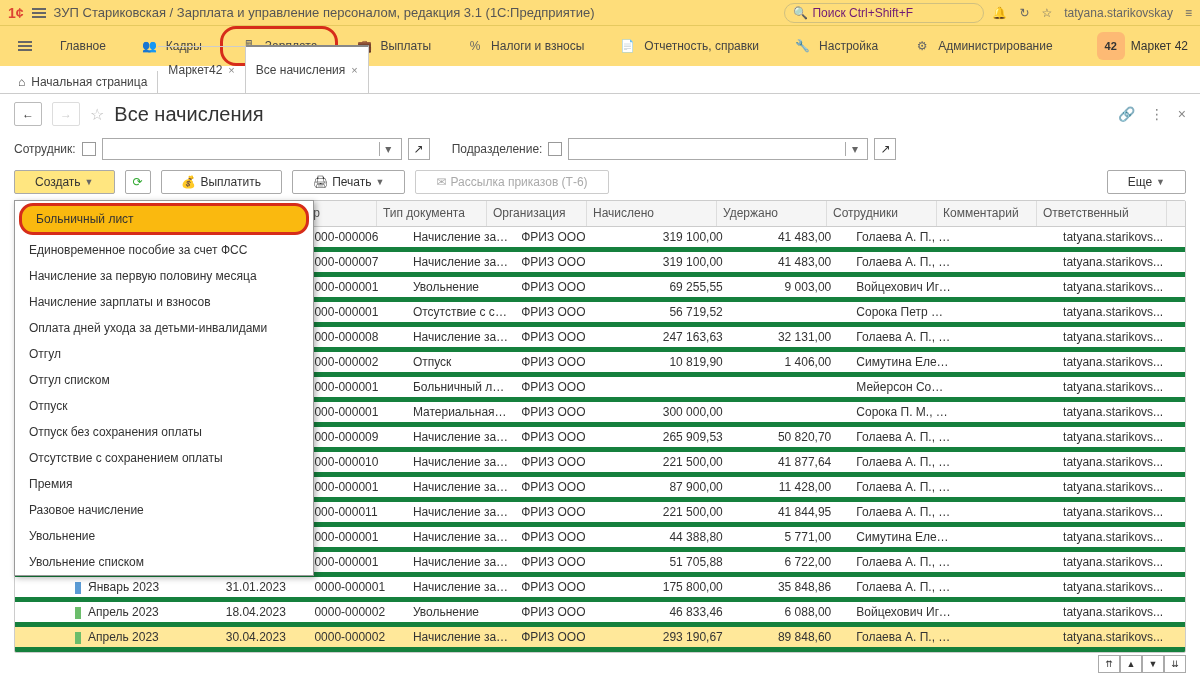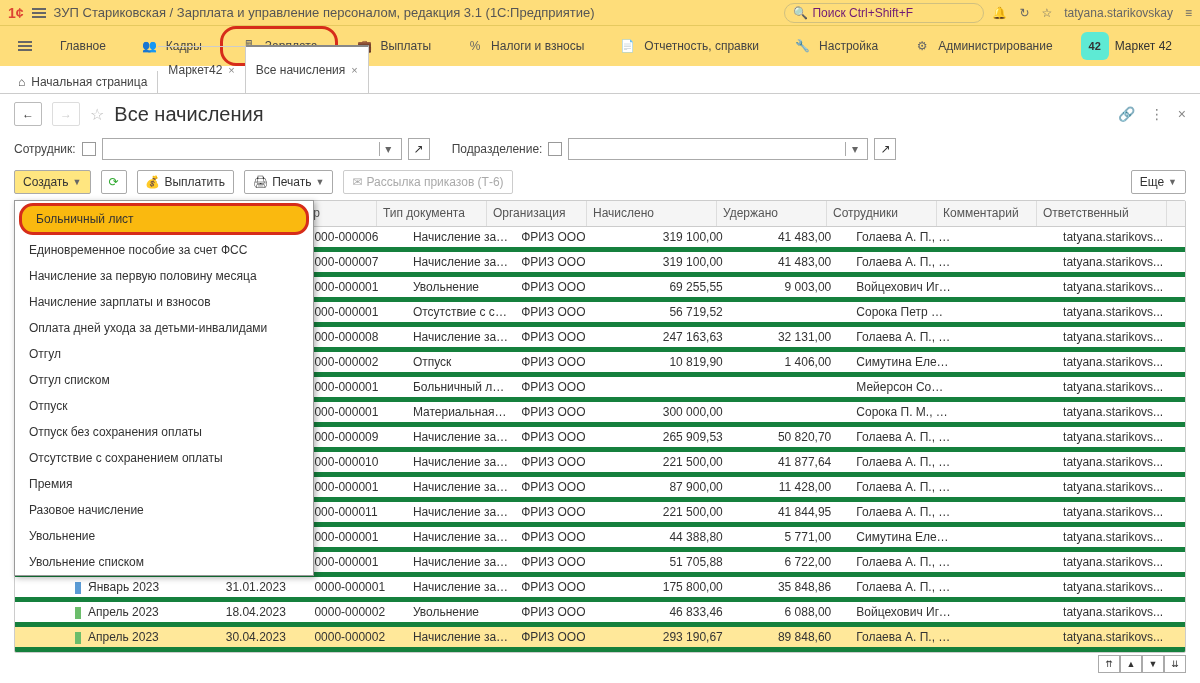--- a/index.html
+++ b/index.html
@@ -9,40 +9,40 @@
 .hamburger{display:flex;flex-direction:column;gap:2px;cursor:pointer}
 .hamburger span{width:14px;height:2px;background:#666}
 .title-text{color:#555;flex:1;font-size:13px}
 .search-box{width:200px;height:20px;border:1px solid #d0c080;border-radius:10px;padding:0 8px;background:#fedd7a;color:#888;display:flex;align-items:center;gap:4px}
 .titlebar-right{display:flex;align-items:center;gap:12px;color:#666}
 .titlebar-right span{cursor:pointer}
 .mainmenu{height:40px;background:#fedd7a;display:flex;align-items:center;padding:0 8px;gap:0}
 .mainmenu-item{display:flex;align-items:center;gap:8px;padding:0 18px;height:40px;cursor:pointer;color:#444}
 .mainmenu-item.highlighted{border:3px solid #d62c1a;border-radius:16px;background:#fedd7a}
 .mainmenu-icon{width:16px;height:16px;display:flex;align-items:center;justify-content:center;color:#666}
-.mk42{width:28px;height:28px;background:#5eead4;border-radius:6px;display:flex;align-items:center;justify-content:center;font-weight:bold;font-size:11px;color:#333;margin-left:auto;margin-right:6px}
+.mk42{width:28px;height:28px;background:#fdba74;border-radius:6px;display:flex;align-items:center;justify-content:center;font-weight:bold;font-size:11px;color:#333;margin-left:auto;margin-right:6px}
 .tabs-row{height:28px;background:#fff;border-bottom:1px solid #ccc;display:flex;align-items:flex-end;padding:0 8px;gap:0}
 .home-tab{display:flex;align-items:center;gap:6px;padding:4px 10px;color:#444;cursor:pointer;border-right:1px solid #ccc}
 .tab{display:flex;align-items:center;gap:6px;padding:16px 10px;color:#444;cursor:pointer;border-right:1px solid #ccc;border-top:1px solid #ccc}
 .tab.active{background:#fff;border-top:2px solid #888}
 .tab-close{color:#888;cursor:pointer;font-size:11px}
 .page-header{display:flex;align-items:center;padding:8px 14px;gap:10px}
 .nav-btn{width:28px;height:24px;border:1px solid #bbb;background:#fff;display:flex;align-items:center;justify-content:center;cursor:pointer;border-radius:2px}
 .nav-btn.disabled{color:#ccc;border-color:#ddd}
 .star{color:#bbb;font-size:16px}
 .page-title{font-size:20px;color:#333}
 .header-actions{margin-left:auto;display:flex;gap:14px;color:#888;font-size:14px}
 .filter-row{display:flex;align-items:center;padding:4px 14px;gap:6px}
 .filter-label{color:#444}
 .checkbox{width:14px;height:14px;border:1px solid #999;background:#fff}
 .filter-input{height:22px;border:1px solid #aaa;padding:0 4px;display:flex;align-items:center;background:#fff}
 .filter-dd{width:18px;border-left:1px solid #aaa;text-align:center;color:#666}
 .sq-btn{width:22px;height:22px;border:1px solid #aaa;display:flex;align-items:center;justify-content:center;background:#fff}
 .toolbar{display:flex;align-items:center;padding:6px 14px;gap:10px}
-.tbtn{height:24px;border:1px solid #aaa;background:#fff;padding:0 8px;display:flex;align-items:center;gap:4px;cursor:pointer;border-radius:2px}
+.tbtn{height:24px;border:1px solid #aaa;background:#fff;padding:0 20px;display:flex;align-items:center;gap:4px;cursor:pointer;border-radius:2px}
 .tbtn.yellow{background:#ffe680}
 .tbtn .arrow{font-size:9px;color:#666}
 .tbtn.icon{width:26px;padding:0;justify-content:center}
 .tbtn.disabled{color:#aaa;border-color:#ccc}
 .content{position:relative;margin:0 14px}
 .table-wrap{border:1px solid #ccc;border-radius:2px;overflow:hidden}
 .thead{display:flex;background:#f5f5f5;border-bottom:1px solid #ccc;height:26px}
 .th{padding:5px 6px;border-right:1px solid #ddd;color:#555;font-size:12px;overflow:hidden;white-space:nowrap}
 .tbody{max-height:430px;overflow:auto}
 .tr{display:flex;height:25px;border-bottom:5px solid #15803d;align-items:center}
@@ -123,21 +123,21 @@
     </div>
   <div class="mainmenu-item">
       <span class="mainmenu-icon">🔧</span>
       <span>Настройка</span>
     </div>
   <div class="mainmenu-item">
       <span class="mainmenu-icon">⚙</span>
       <span>Администрирование</span>
     </div>
   <div class="mk42">42</div>
-  <span style="margin-right:20px">Маркет 42</span>
+  <span style="margin-right:4px">Маркет 42</span>
 </div>
 
 <div class="tabs-row">
   <div class="home-tab">
       <span>⌂</span>
       <span>Начальная страница</span>
     </div>
   <div class="tab">
       <span>Маркет42</span>
       <span class="tab-close">×</span>

